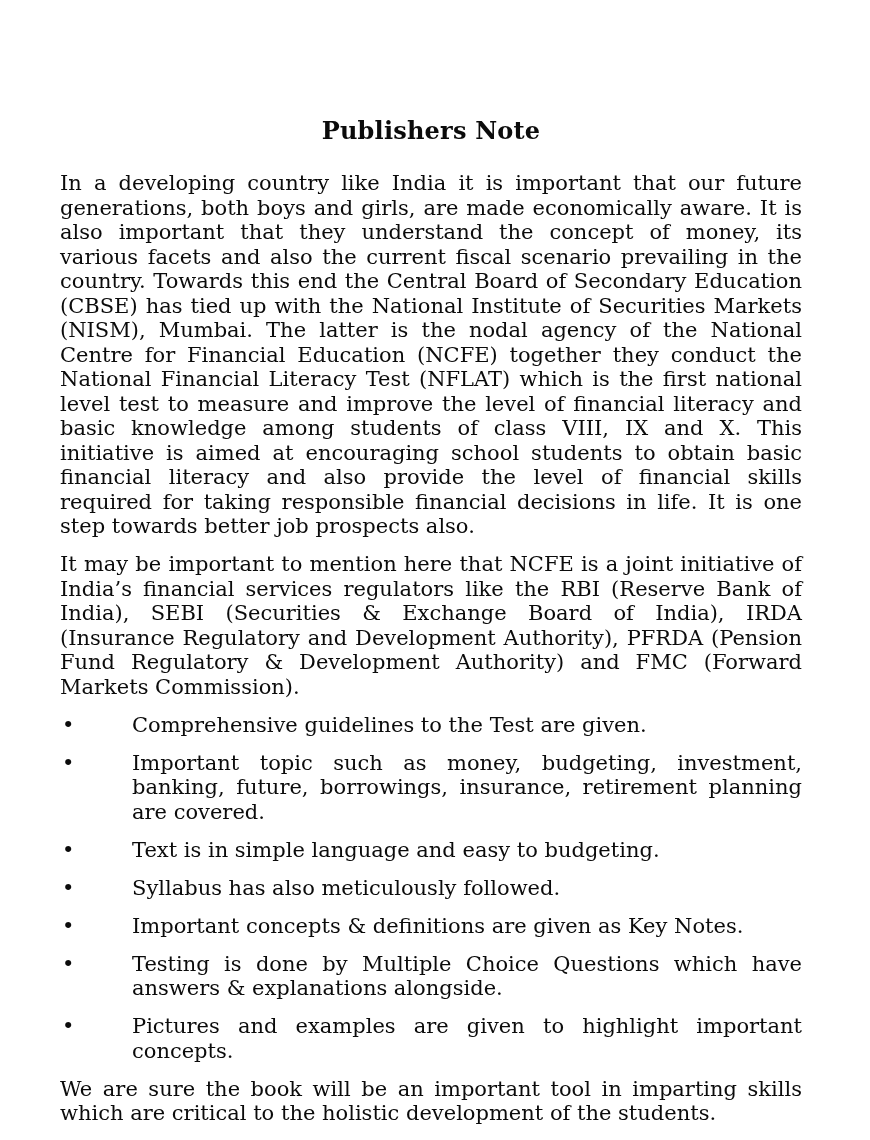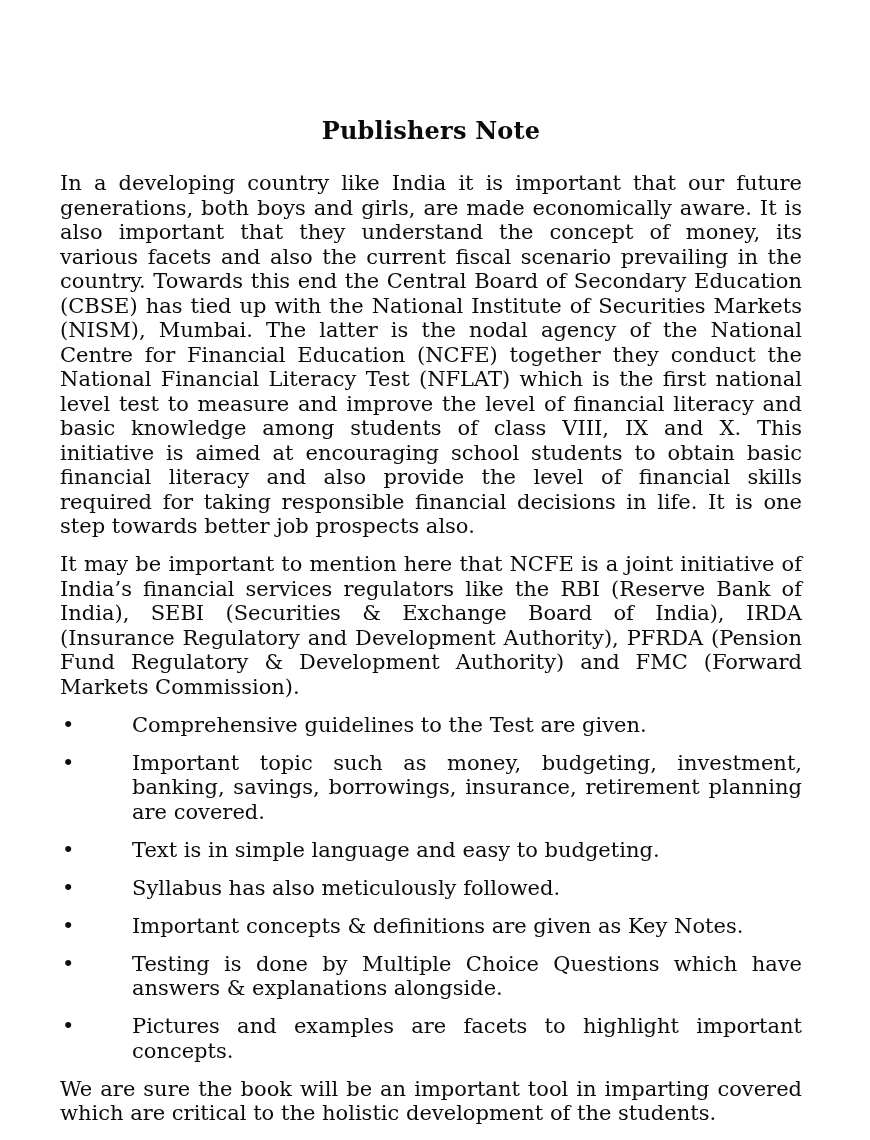--- a/index.html
+++ b/index.html
@@ -77,39 +77,39 @@
     <p class="para">It may be important to mention here that NCFE is a joint initiative of India’s financial services regulators like the RBI (Reserve Bank of India), SEBI (Securities &amp; Exchange Board of India), IRDA (Insurance Regulatory and Development Authority), PFRDA (Pension Fund Regulatory &amp; Development Authority) and FMC (Forward Markets Commission).</p>
 
 
     <ul class="features">
       <li>
         <span class="bullet">•</span>
         <span class="bullet-text">Comprehensive guidelines to the Test are given.</span>
       </li>
       <li>
         <span class="bullet">•</span>
-        <span class="bullet-text">Important topic such as money, budgeting, investment, banking, savings, borrowings, insurance, retirement planning are covered.</span>
+        <span class="bullet-text">Important topic such as money, budgeting, investment, banking, future, borrowings, insurance, retirement planning are covered.</span>
       </li>
       <li>
         <span class="bullet">•</span>
         <span class="bullet-text">Text is in simple language and easy to budgeting.</span>
       </li>
       <li>
         <span class="bullet">•</span>
         <span class="bullet-text">Syllabus has also meticulously followed.</span>
       </li>
       <li>
         <span class="bullet">•</span>
         <span class="bullet-text">Important concepts &amp; definitions are given as Key Notes.</span>
       </li>
       <li>
         <span class="bullet">•</span>
         <span class="bullet-text">Testing is done by Multiple Choice Questions which have answers &amp; explanations alongside.</span>
       </li>
       <li>
         <span class="bullet">•</span>
-        <span class="bullet-text">Pictures and examples are facets to highlight important concepts.</span>
+        <span class="bullet-text">Pictures and examples are given to highlight important concepts.</span>
       </li>
     </ul>
 
-    <p class="closing">We are sure the book will be an important tool in imparting covered which are critical to the holistic development of the students.</p>
+    <p class="closing">We are sure the book will be an important tool in imparting skills which are critical to the holistic development of the students.</p>
   </div>
 </div>
 
 </body></html>

